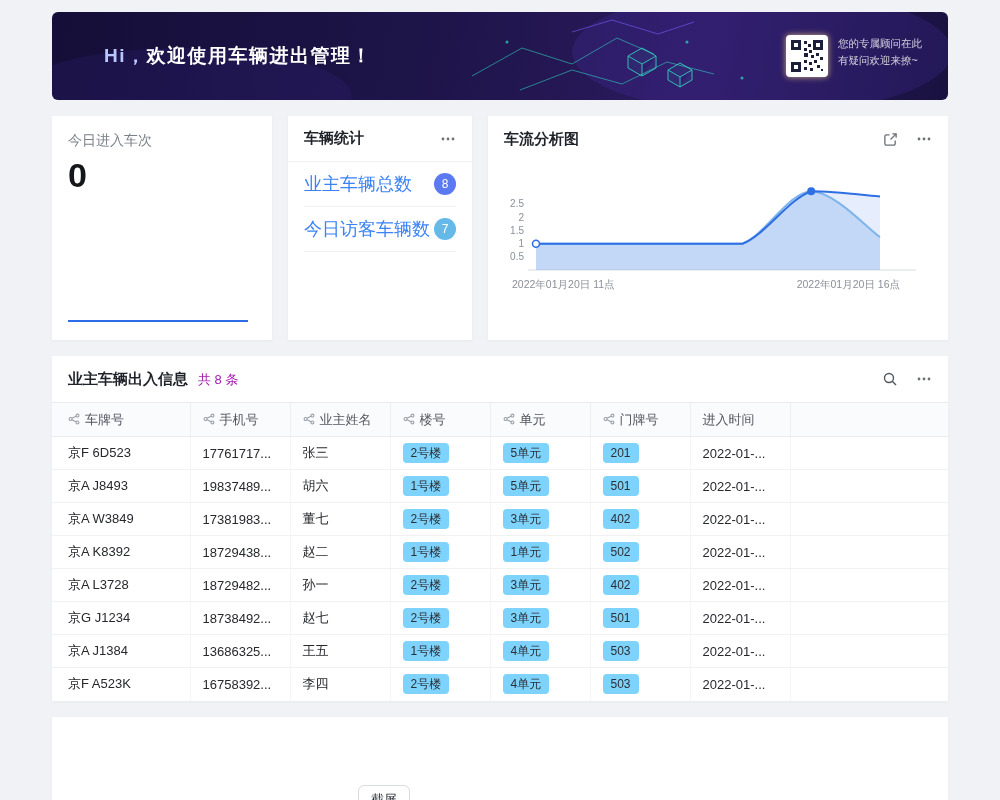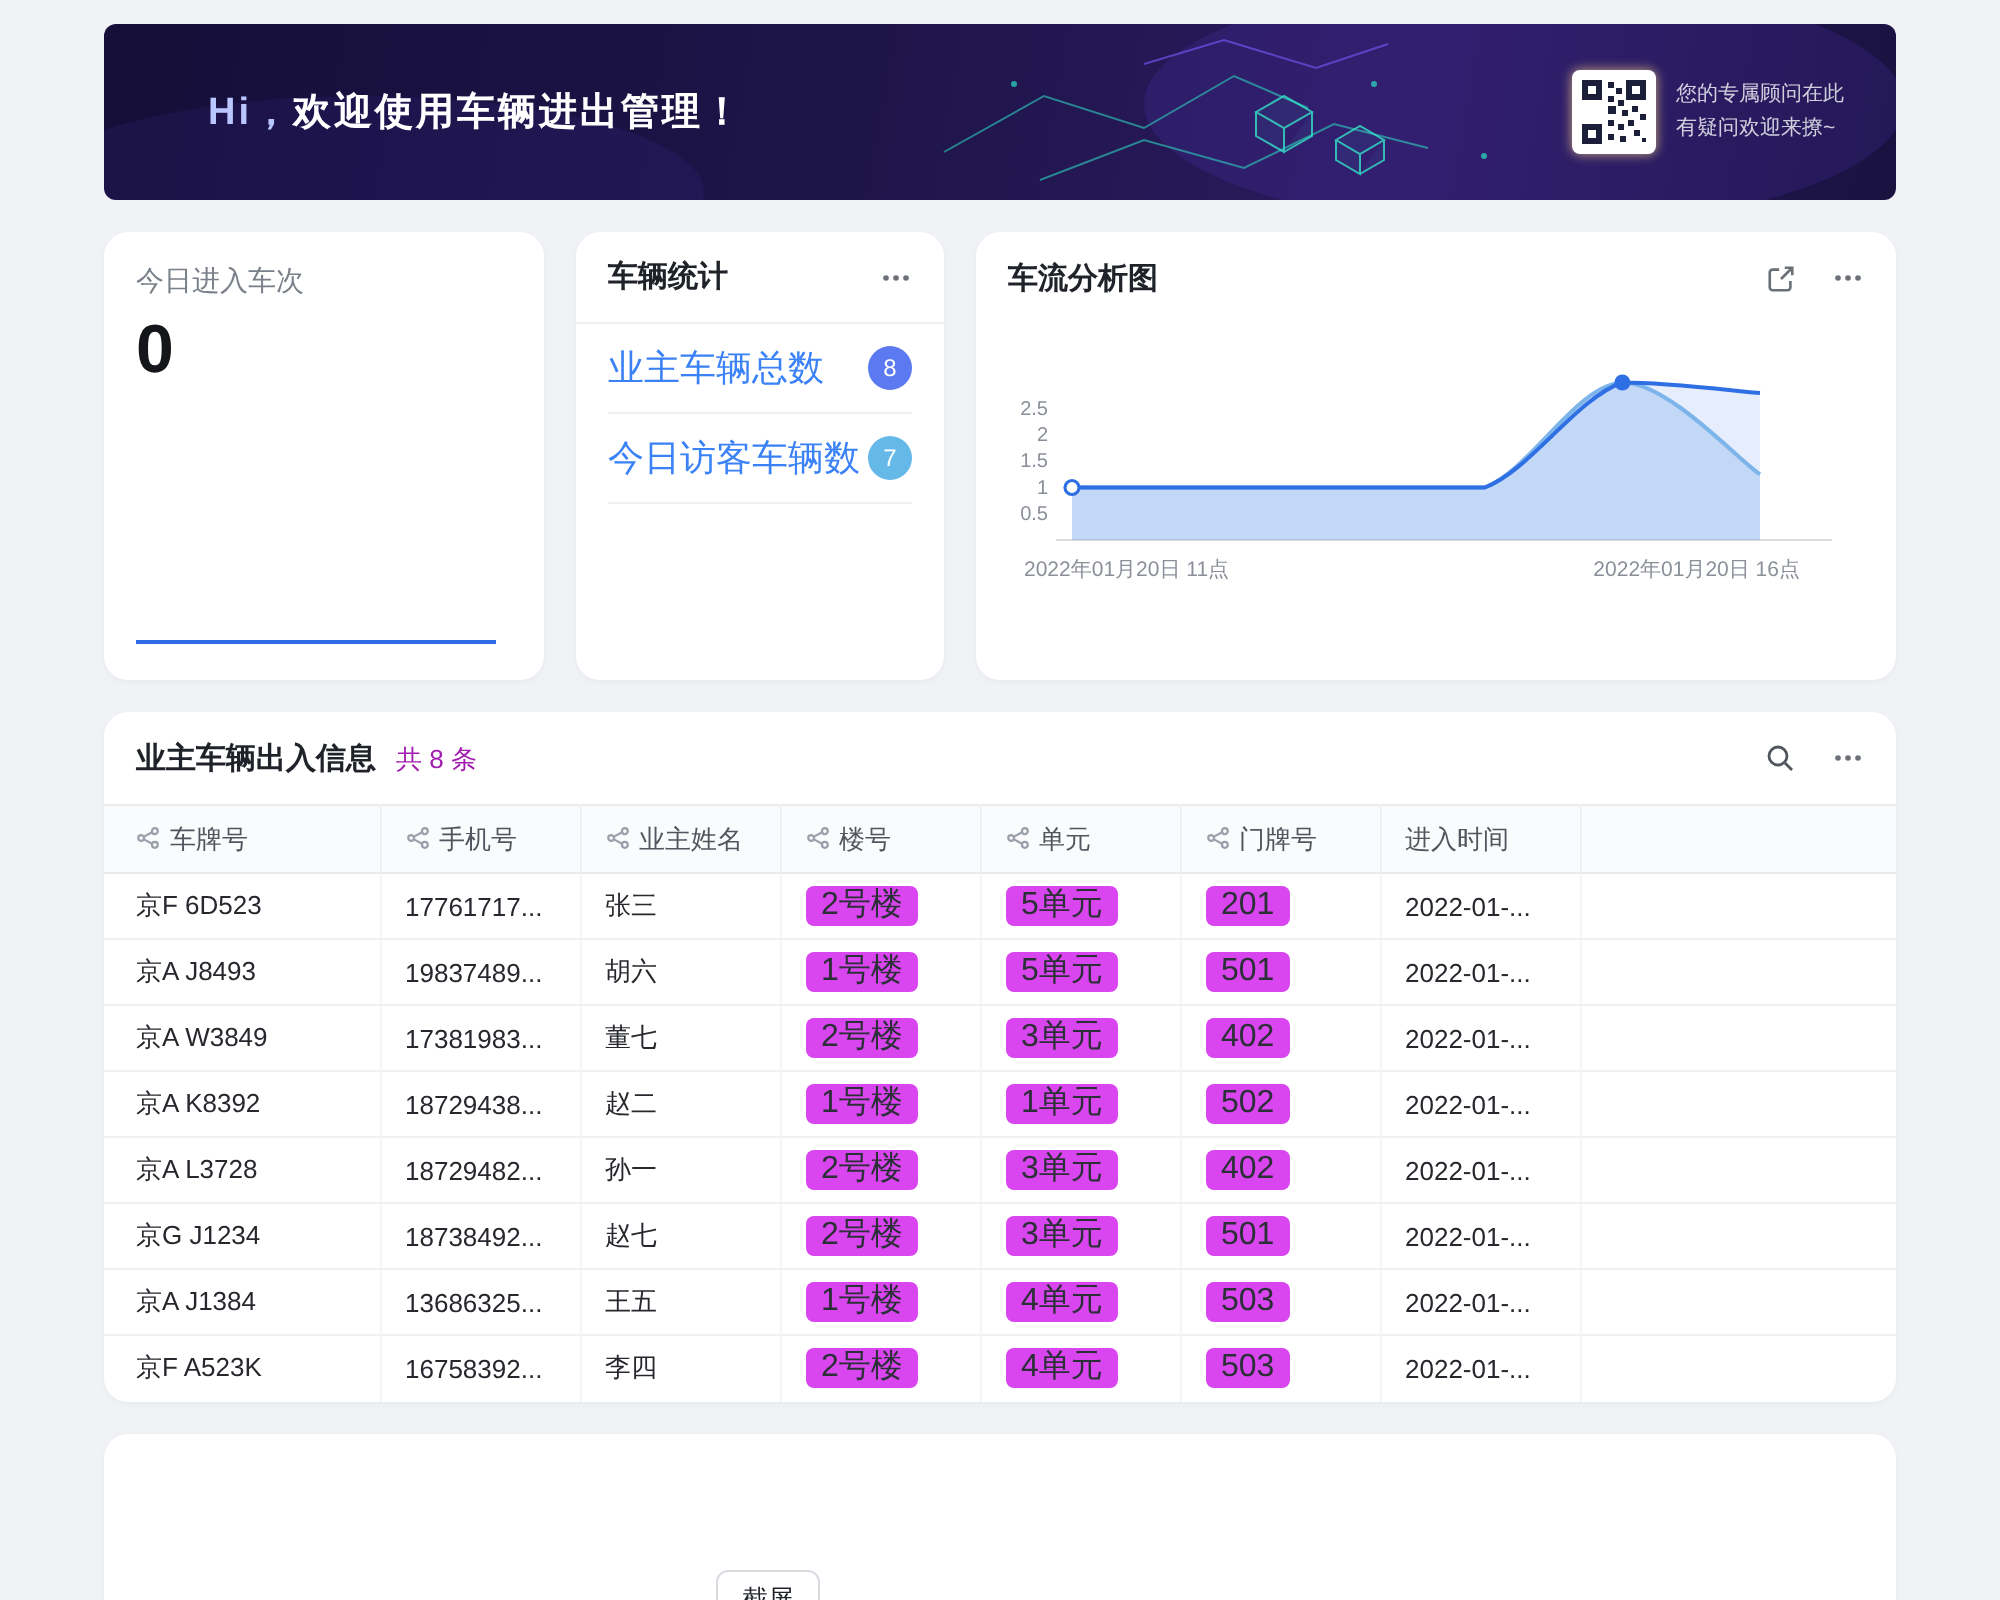--- a/index.html
+++ b/index.html
@@ -17,33 +17,33 @@
     background:linear-gradient(100deg,#150e38 0%,#1d1448 40%,#2b1a5e 72%,#191240 100%);
     display:flex;align-items:center;
   }
   .banner-deco{position:absolute;inset:0;width:100%;height:100%;}
   .banner-greeting{
     position:relative;margin-left:52px;font-size:19px;font-weight:bold;
     letter-spacing:1.5px;color:#ffffff;z-index:2;
   }
   .banner-right{
     position:absolute;right:26px;top:50%;transform:translateY(-50%);
-    display:flex;align-items:center;gap:10px;z-index:2;
+    display:flex;align-items:flex-start;gap:10px;z-index:2;
   }
   .qr-box{
     width:42px;height:42px;background:#fff;border-radius:4px;padding:3px;
     box-sizing:border-box;box-shadow:0 0 6px rgba(242,205,130,.8);
   }
   .qr-box svg{display:block;width:100%;height:100%;}
   .qr-caption{font-size:10.5px;line-height:1.6;color:rgba(255,255,255,.78);}
 
   
   .cards-row{display:flex;gap:16px;margin-top:16px;height:224px;}
   .card{
-    background:#fff;border-radius:12px;box-shadow:0 1px 3px rgba(30,40,60,.04);
+    background:#fff;border-radius:0;box-shadow:0 1px 3px rgba(30,40,60,.04);
     box-sizing:border-box;
   }
   .card-header{
     height:46px;display:flex;align-items:center;justify-content:space-between;
     padding:0 16px;box-sizing:border-box;
   }
   .card-title{font-size:15px;font-weight:600;color:#1f2329;}
   .hdr-divider{border-bottom:1px solid #f0f1f3;}
   .header-icons{display:flex;align-items:center;gap:18px;}
   .icon-btn{display:inline-flex;align-items:center;cursor:pointer;}
@@ -87,22 +87,22 @@
   }
   tbody td{
     height:33px;padding:0 12px;box-sizing:border-box;color:#26282d;
     border-bottom:1px solid #f0f1f3;border-right:1px solid #f4f5f7;
     white-space:nowrap;overflow:hidden;
   }
   th:first-child,td:first-child{padding-left:16px;}
   th.empty-col,td.empty-col{border-right:none;}
   tbody tr:last-child td{border-bottom:none;}
   .tag{
-    display:inline-block;background:#d946ef;border-radius:4px;
-    padding:2px 8px;font-size:16px;color:#2b2f36;line-height:16px;
+    display:inline-block;background:#7dd3fc;border-radius:4px;
+    padding:2px 8px;font-size:12px;color:#2b2f36;line-height:16px;
   }
   .col-icon{display:inline-block;vertical-align:-1px;margin-right:5px;}
 
   
   .visitor-card{margin-top:16px;height:160px;position:relative;}
   .partial-btn{
     position:absolute;left:306px;top:68px;
     background:#fff;border:1px solid #d8dbe0;border-radius:6px;
     padding:5px 12px;font-size:13px;color:#1f2329;cursor:pointer;
     font-family:inherit;

